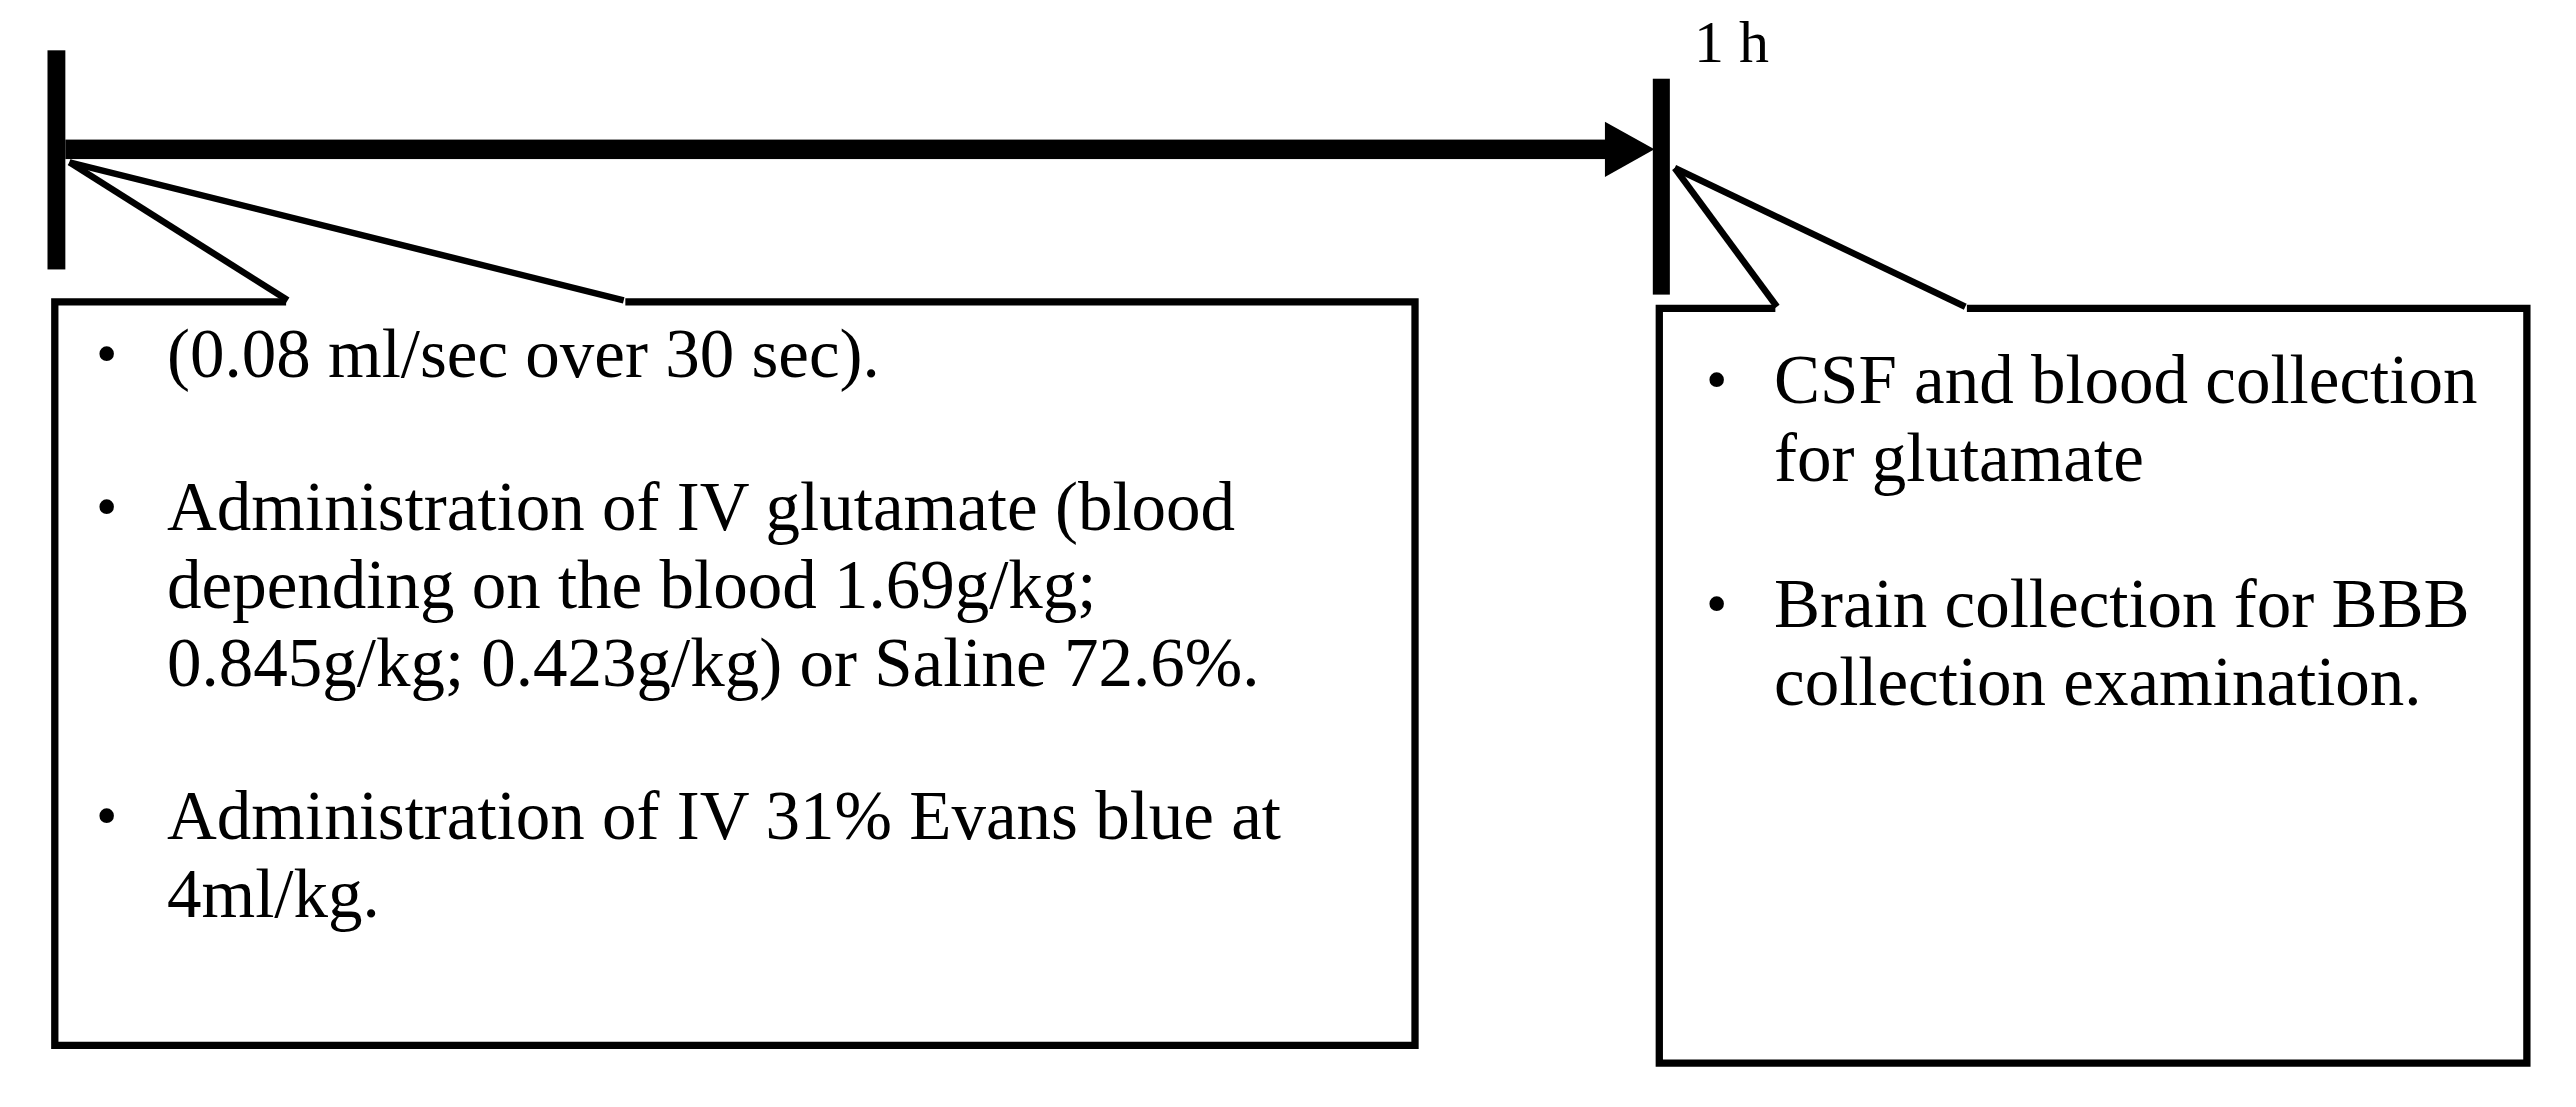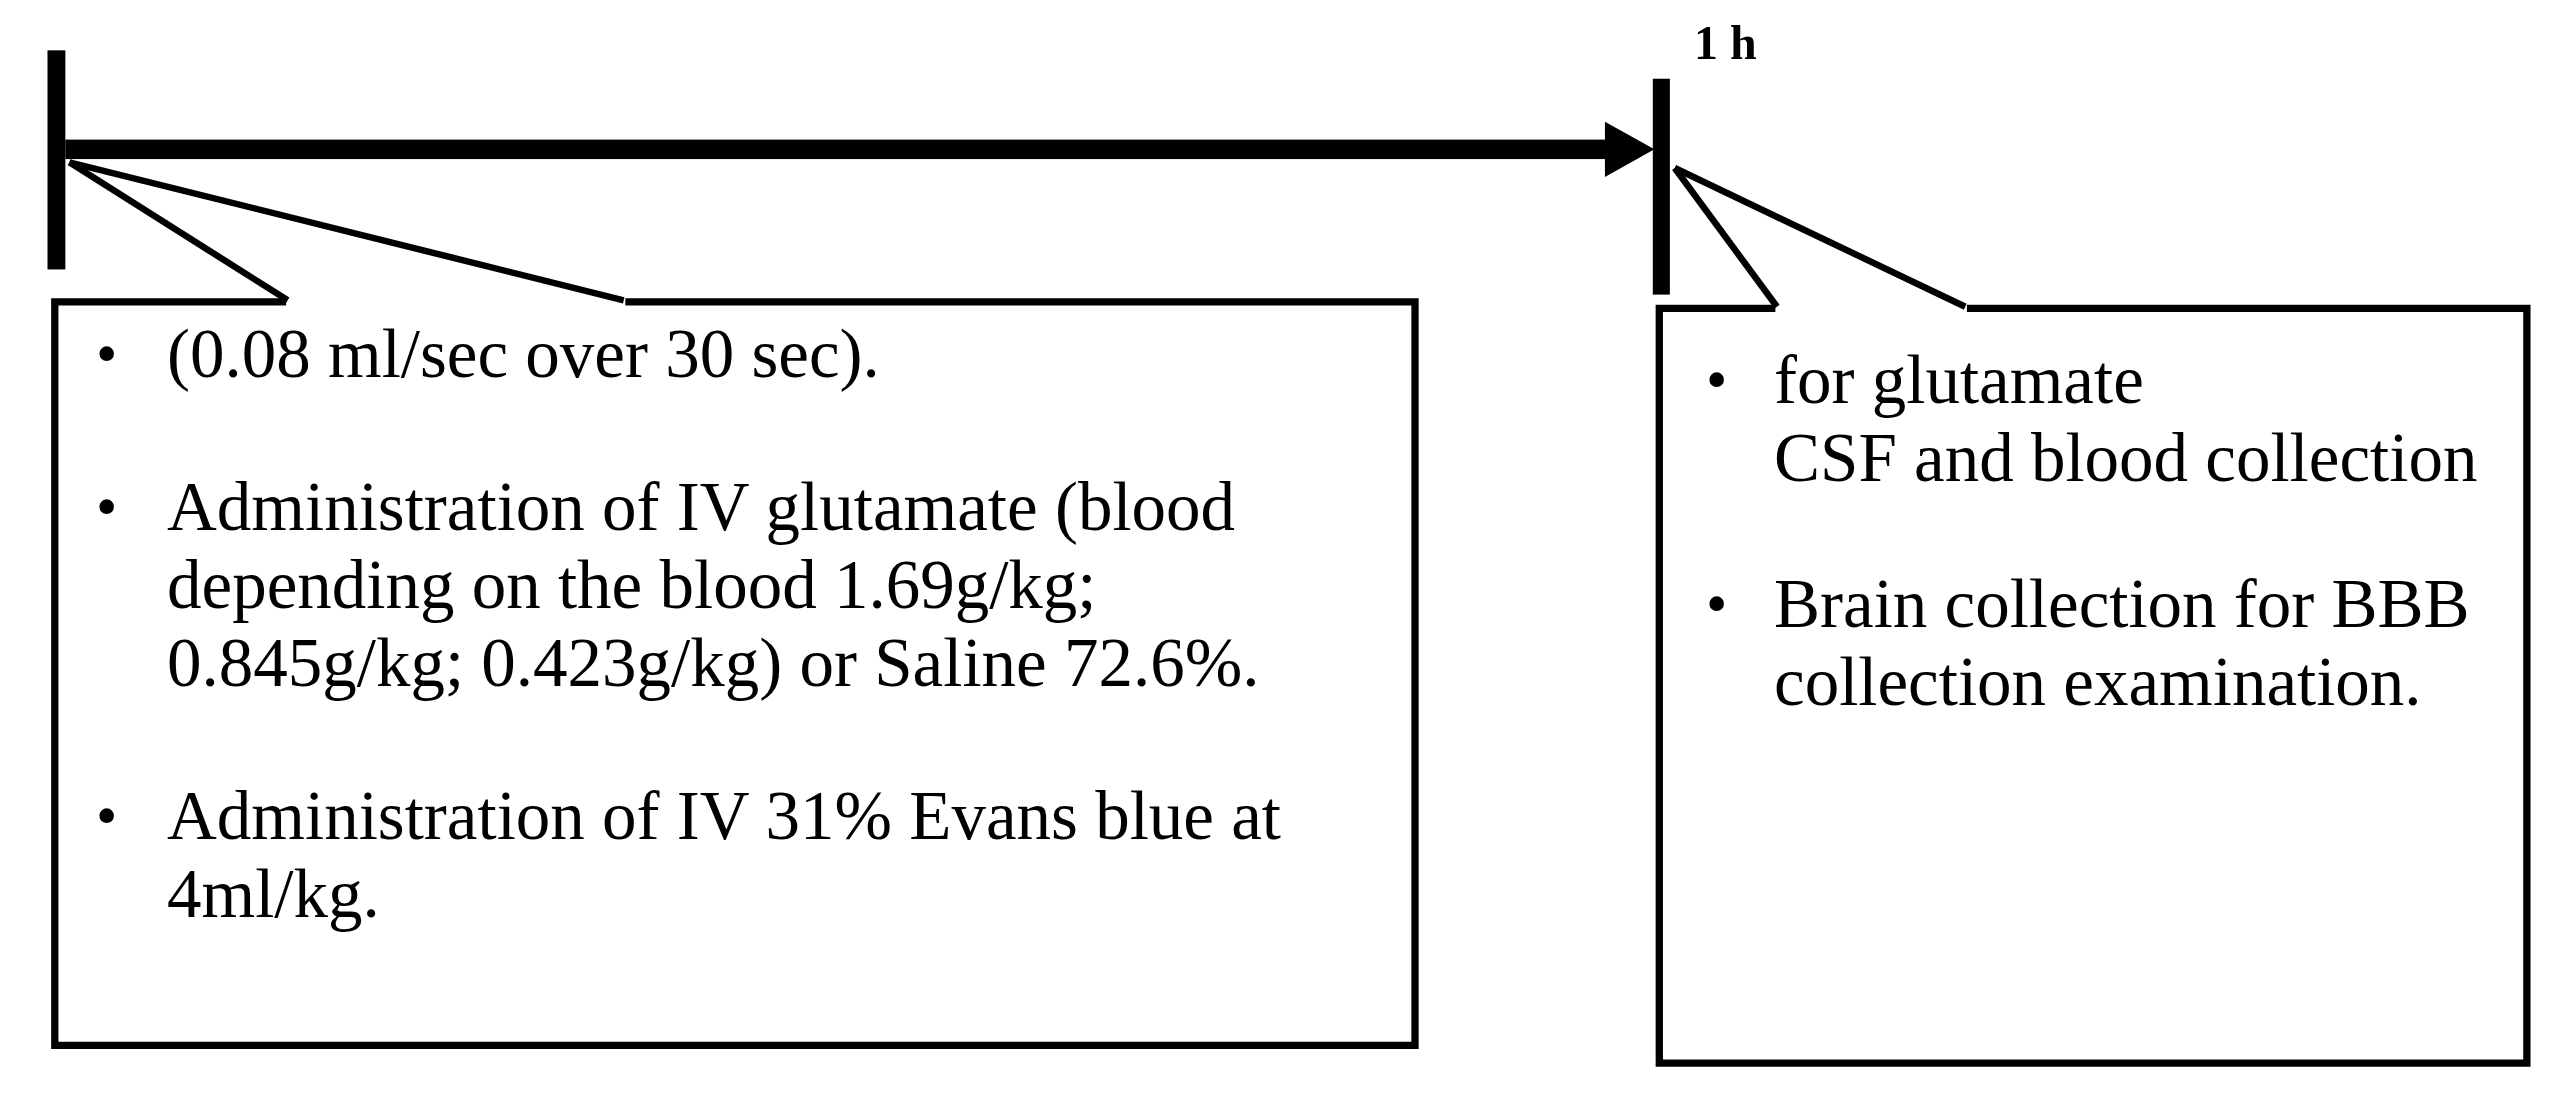--- a/index.html
+++ b/index.html
@@ -16,22 +16,22 @@
   }
   svg.layer {
     position: absolute;
     left: 0; top: 0;
     width: 2576px; height: 1107px;
   }
   .end-label {
     position: absolute;
     left: 1694px;
     top: 9.7px;
-    font-size: 48px;
-    font-weight: bold;
+    font-size: 60px;
+    font-weight: normal;
     line-height: 65px;
     white-space: nowrap;
   }
   .bullet-list {
     position: absolute;
     font-size: 69px;
     line-height: 78px;
   }
   .bullet-list ul {
     list-style: none;
@@ -109,22 +109,22 @@
         </div>
       </li>
     </ul>
   </div>
 
   <div class="bullet-list right-list">
     <ul>
       <li>
         <span class="marker">•</span>
         <div class="lines">
+          <div>CSF and blood collection</div>
           <div>for glutamate</div>
-          <div>CSF and blood collection</div>
         </div>
       </li>
       <li>
         <span class="marker">•</span>
         <div class="lines">
           <div>Brain collection for BBB</div>
           <div>collection examination.</div>
         </div>
       </li>
     </ul>

